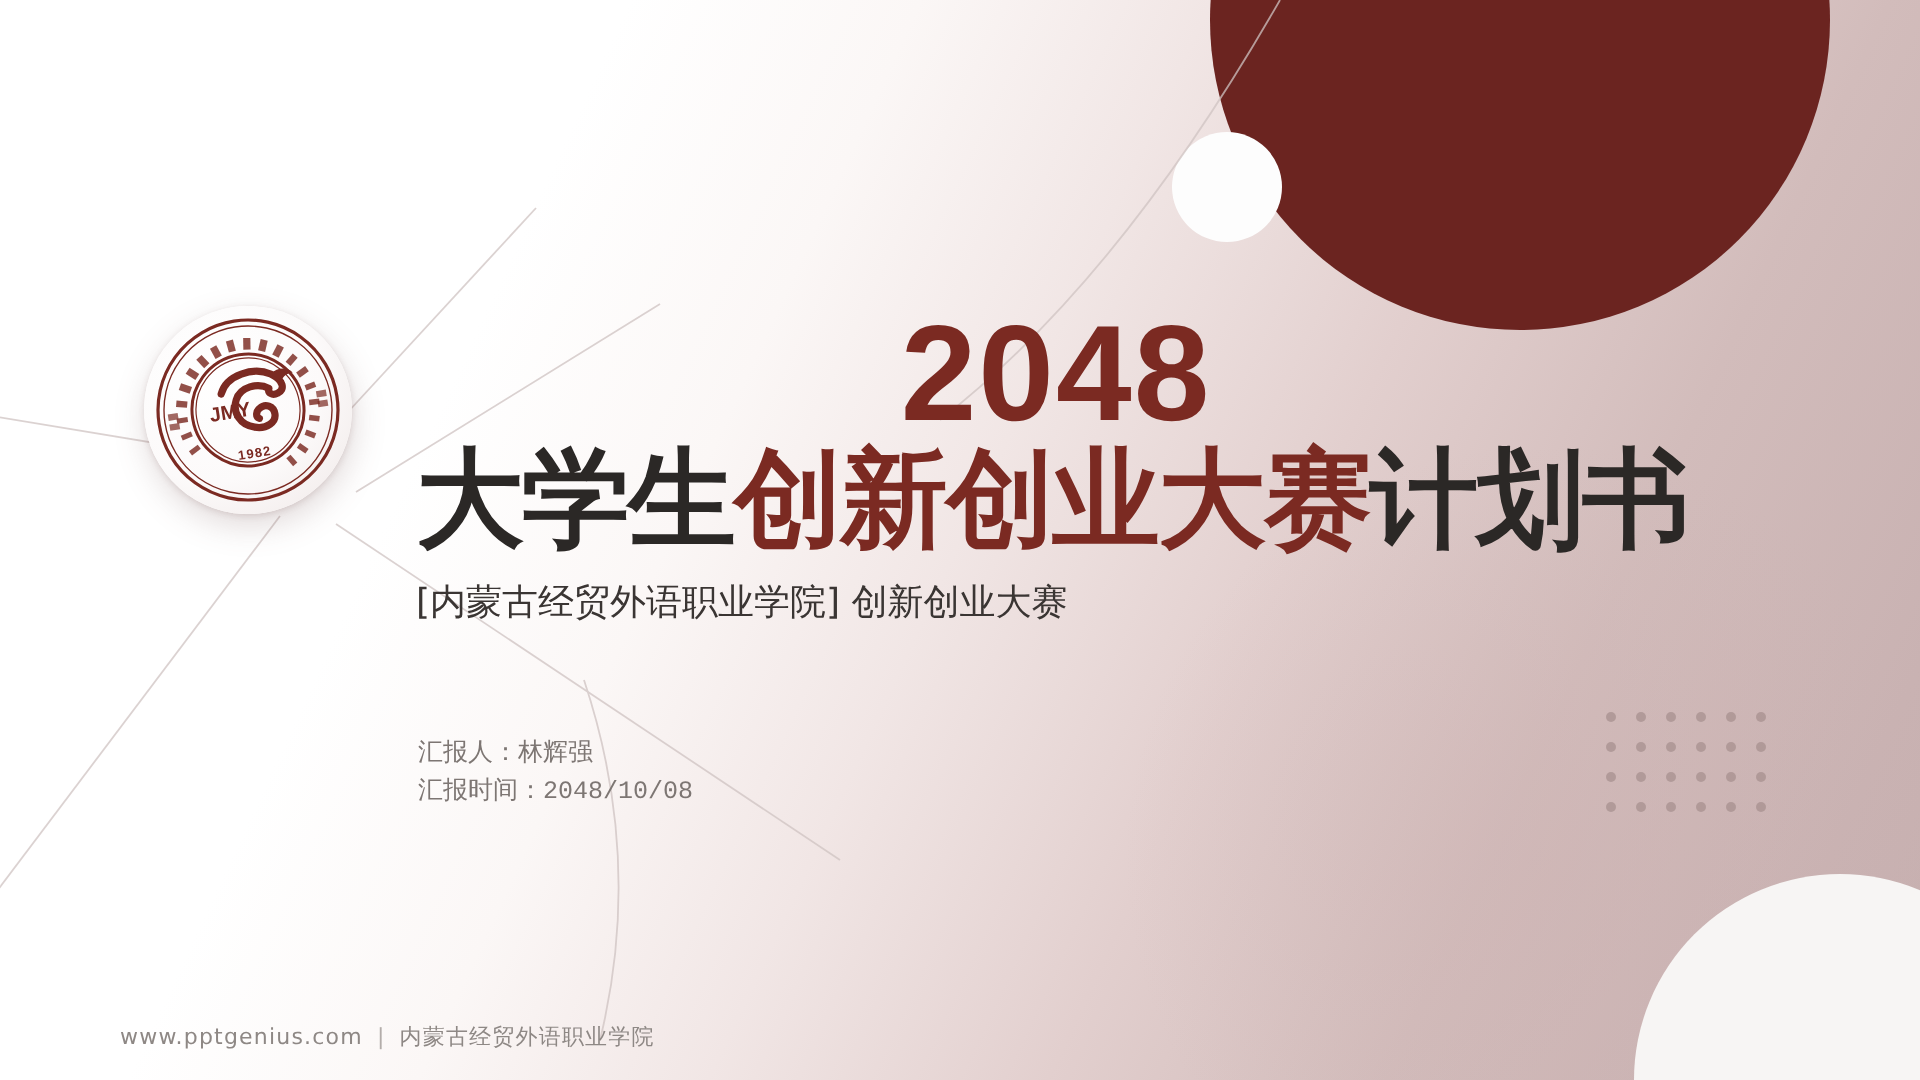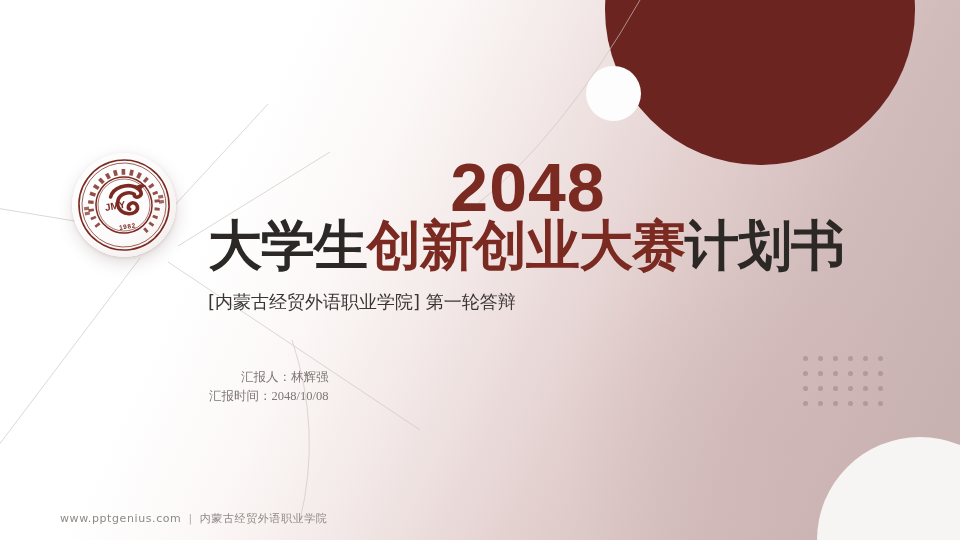--- a/index.html
+++ b/index.html
@@ -75,34 +75,33 @@
   #year{
     font-size:68px;line-height:70px;font-weight:bold;
     color:#7b2a22;letter-spacing:1px;
     font-family:"Liberation Sans","DejaVu Sans",sans-serif;
     text-align:center;
   }
   #main-title{
     font-size:54px;line-height:60px;font-weight:bold;
     letter-spacing:-1px;white-space:nowrap;
     margin-top:-2px;
-    font-family:Liberation Mono, monospace;
+    font-family:Liberation Sans, sans-serif;
   }
   #main-title .dark{color:#2b2826;}
   #main-title .red{color:#7b2a22;}
   #subtitle{
     margin-top:10px;
     font-size:18px;line-height:24px;color:#3a3533;
     font-family:"DejaVu Sans","Liberation Sans",sans-serif;
   }
   #meta{
     position:absolute;left:209px;top:368px;
     font-size:12.5px;line-height:19px;color:#7d7673;
-    font-family:Liberation Serif, serif;
-    text-align:right;
+    font-family:Liberation Mono, monospace;
   }
 
   
   #footer{
     position:absolute;left:60px;top:511px;
     font-size:11px;color:#8e8885;letter-spacing:.6px;
     font-family:"DejaVu Sans","Liberation Sans",sans-serif;
     white-space:nowrap;
   }
   #footer .sep{margin:0 7px;color:#b3adaa;}
@@ -244,21 +243,21 @@
 
       <text x="52" y="76" font-family="Liberation Sans, sans-serif" font-size="6.5" font-weight="bold" fill="#7b2a22" text-anchor="middle" letter-spacing="0.6">1982</text>
     </svg>
   </div>
 
   <div id="text-block">
     <div id="year">2048</div>
     <div id="main-title">
       <span class="dark">大学生</span><span class="red">创新创业大赛</span><span class="dark">计划书</span>
     </div>
-    <div id="subtitle">[内蒙古经贸外语职业学院] 第一轮答辩</div>
+    <div id="subtitle">[内蒙古经贸外语职业学院] 创新创业大赛</div>
   </div>
 
   <div id="meta">
     <div>汇报人：林辉强</div>
     <div>汇报时间：2048/10/08</div>
   </div>
 
   <div id="footer">
     <span>www.pptgenius.com</span><span class="sep">|</span><span>内蒙古经贸外语职业学院</span>
   </div>

